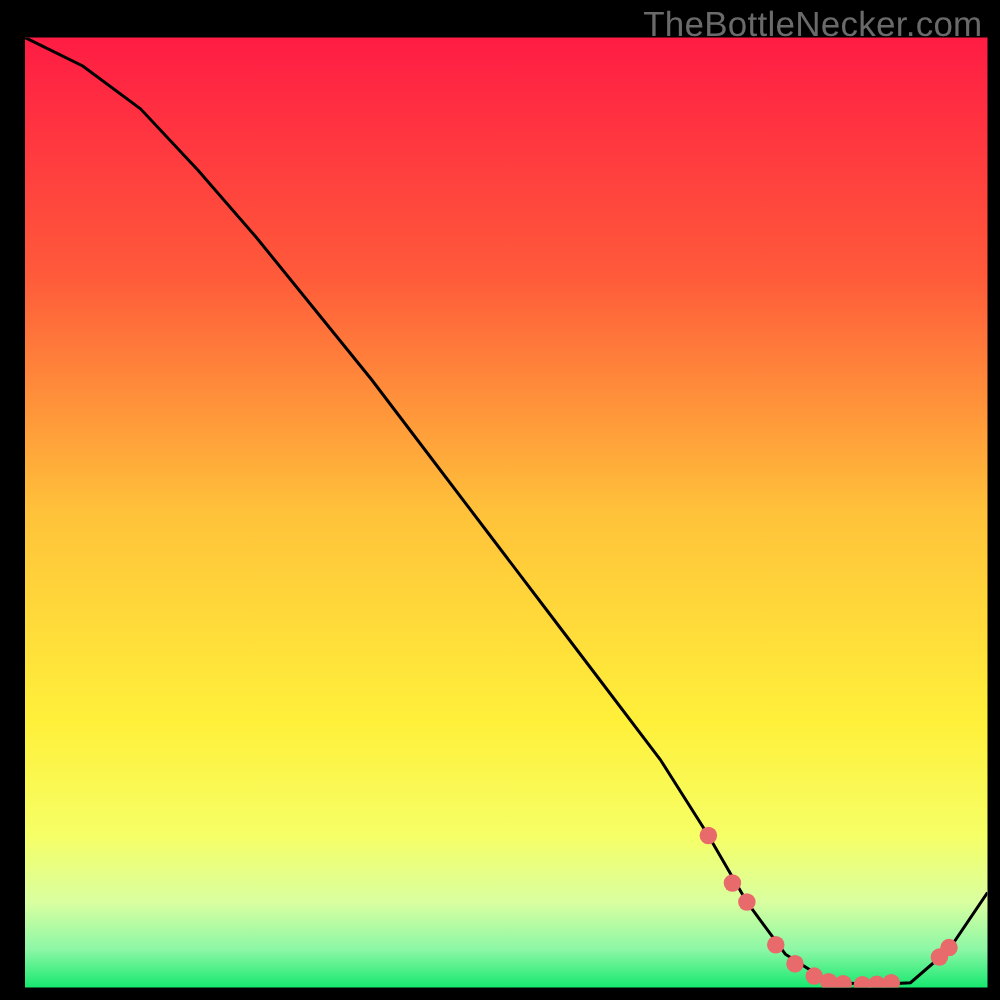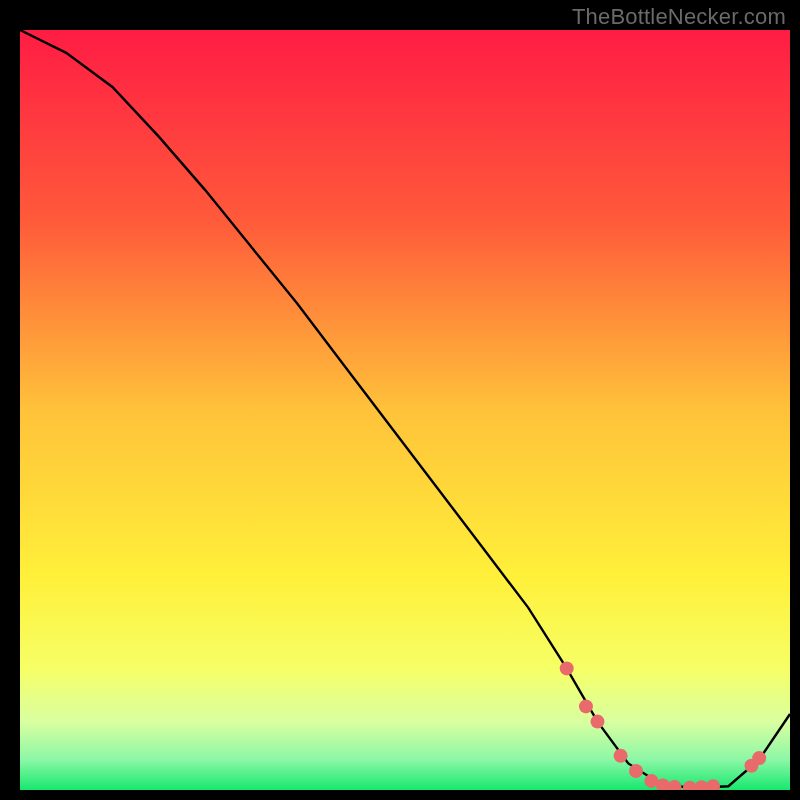--- a/index.html
+++ b/index.html
@@ -21,21 +21,21 @@
     left: 0; top: 0;
     width: 800px;
     height: 800px;
     display: block;
   }
   .watermark {
     position: absolute;
     top: 4px;
     right: 14px;
     color: #6a6a6a;
-    font-size: 22px;
+    font-size: 28px;
     font-weight: 400;
     letter-spacing: 0.2px;
     user-select: none;
   }
 </style>
 </head>
 <body>
 
 <div class="stage">
 

